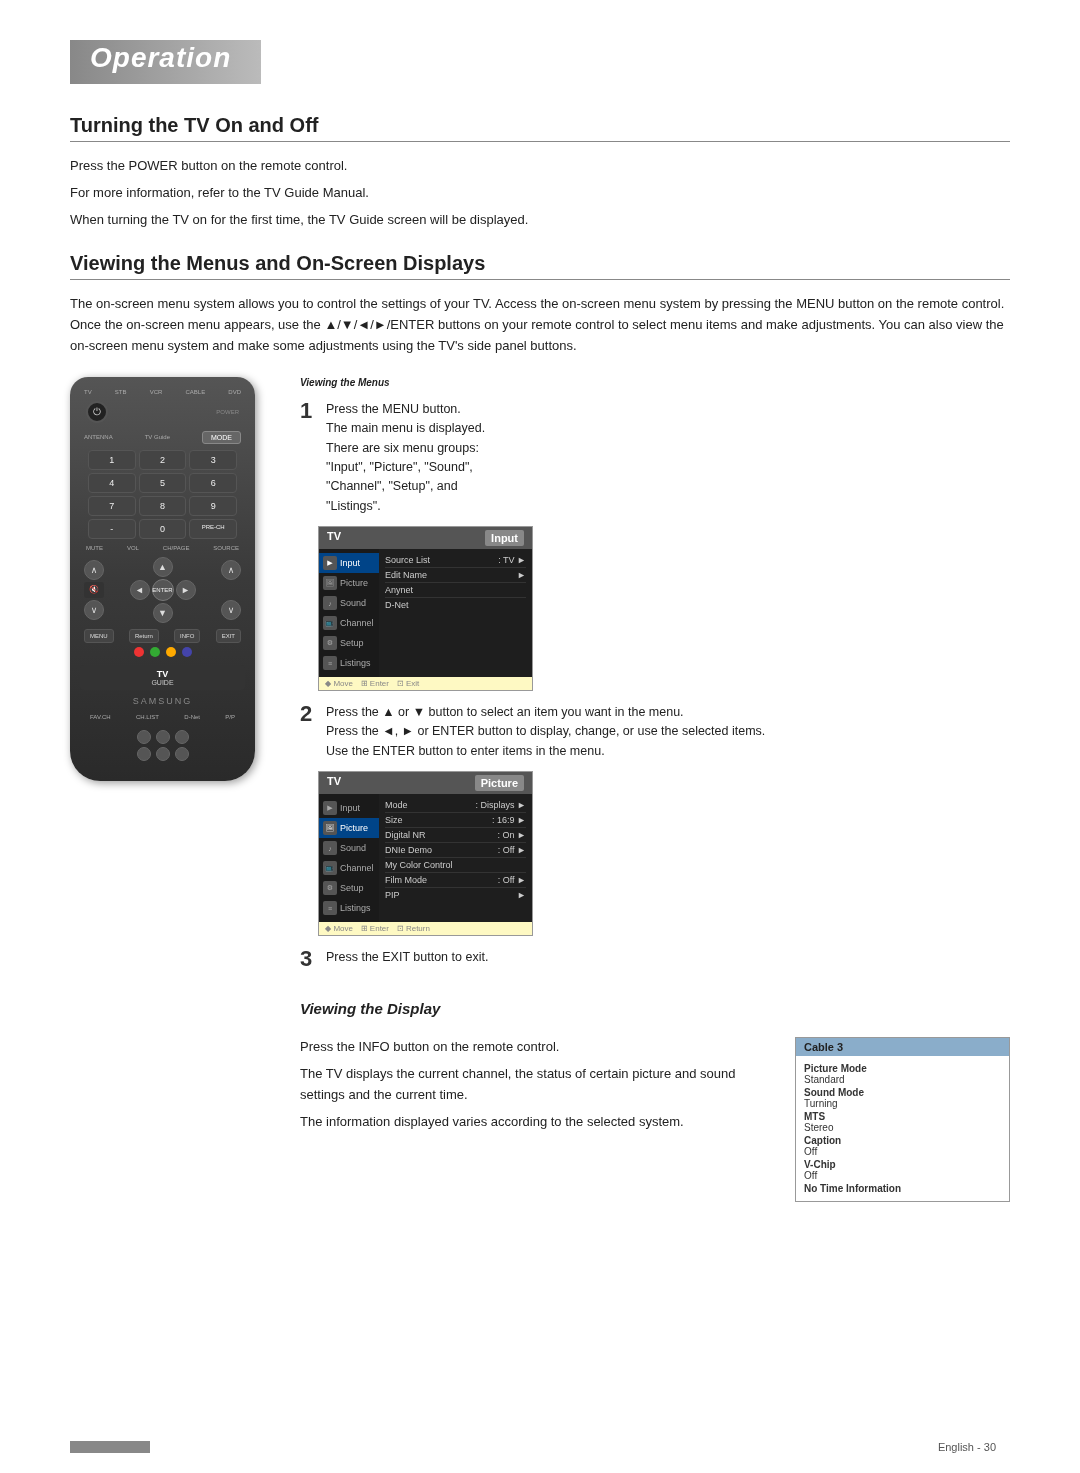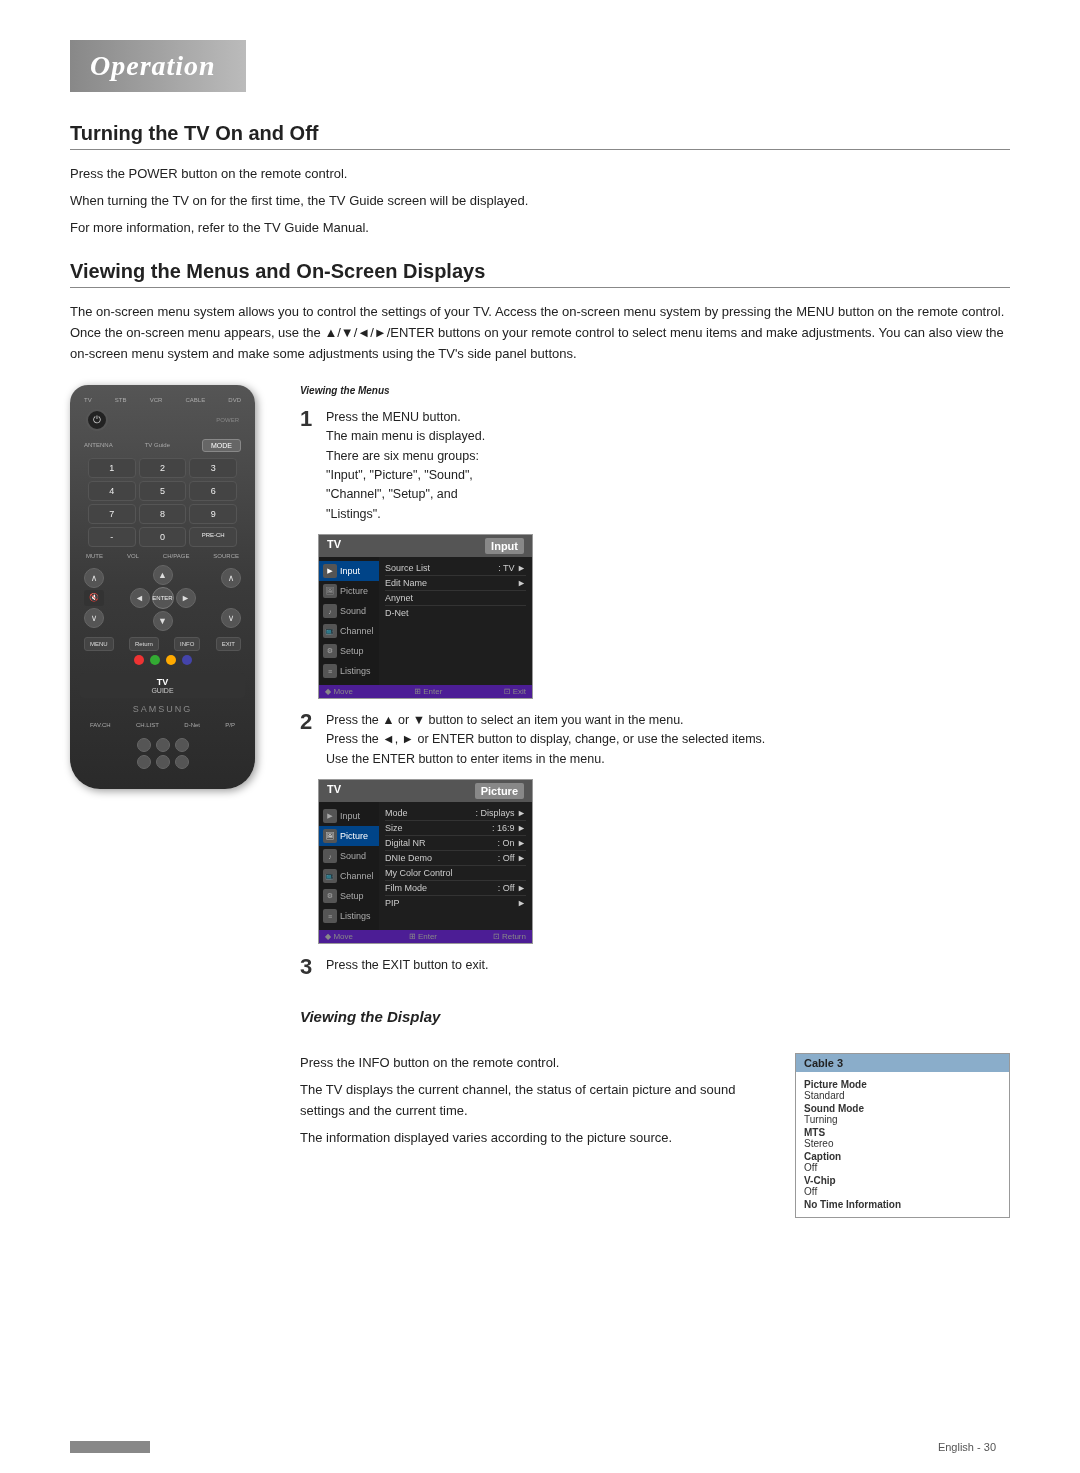--- a/index.html
+++ b/index.html
@@ -15,23 +15,22 @@
 
     
     .page {
       padding: 40px 70px 60px 70px;
     }
 
     
     .operation-header {
       background: linear-gradient(to right, #888, #bbb);
       display: inline-block;
-      padding: 10px 30px 10px 20px;
+      padding: 2px 30px 10px 20px;
       margin-bottom: 30px;
-      font-family: Liberation Serif, serif;
     }
     .operation-header h1 {
       color: #fff;
       font-size: 28px;
       font-weight: bold;
       font-style: italic;
       letter-spacing: 1px;
     }
 
     
@@ -341,27 +340,26 @@
       font-size: 9px;
       color: #ccc;
       border-bottom: 1px solid #333;
     }
 
     .tv-menu-row:last-child {
       border-bottom: none;
     }
 
     .tv-menu-footer {
-      background: #4c1d95;
+      background: #fef9c3;
       padding: 2px 6px;
       font-size: 8px;
       color: #888;
       display: flex;
       gap: 8px;
-      justify-content: space-between;
     }
 
     
     .display-section {
       display: flex;
       gap: 20px;
       margin-top: 10px;
     }
 
     .display-text {
@@ -428,40 +426,40 @@
     }
 
     .section2 {
       margin-top: 22px;
     }
 
     .viewing-display-title {
       font-size: 15px;
       font-weight: bold;
       font-style: italic;
-      margin-bottom: 28px;
+      margin-bottom: 20px;
       margin-top: 20px;
     }
   </style>
 </head>
 <body>
 
 <div class="page">
 
   
   <div class="operation-header">
     <h1>Operation</h1>
   </div>
 
   
   <div class="section1">
     <div class="section-title">Turning the TV On and Off</div>
     <p class="body-text">Press the POWER button on the remote control.</p>
+    <p class="body-text">For more information, refer to the TV Guide Manual.</p>
     <p class="body-text">When turning the TV on for the first time, the TV Guide screen will be displayed.</p>
-    <p class="body-text">For more information, refer to the TV Guide Manual.</p>
   </div>
 
   
   <div class="section2">
     <div class="section-title">Viewing the Menus and On-Screen Displays</div>
     <p class="body-text">The on-screen menu system allows you to control the settings of your TV. Access the on-screen menu system by pressing the MENU button on the remote control. Once the on-screen menu appears, use the ▲/▼/◄/►/ENTER buttons on your remote control to select menu items and make adjustments. You can also view the on-screen menu system and make some adjustments using the TV's side panel buttons.</p>
 
     <div class="main-content">
 
       <div class="remote-wrapper">
@@ -738,21 +736,21 @@
 
           </div>
         </div>
 
         <div class="viewing-display-title">Viewing the Display</div>
 
         <div class="display-section">
           <div class="display-text">
             <p class="body-text">Press the INFO button on the remote control.</p>
             <p class="body-text" style="margin-top:6px;">The TV displays the current channel, the status of certain picture and sound settings and the current time.</p>
-            <p class="body-text" style="margin-top:6px;">The information displayed varies according to the picture source.</p>
+            <p class="body-text" style="margin-top:6px;">The information displayed varies according to the selected system.</p>
           </div>
 
           <div class="display-box">
             <div class="display-box-header">Cable 3</div>
             <div class="display-box-body">
               <div class="display-info-row">
                 <span class="display-info-label">Picture Mode</span>
                 <span>Standard</span>
               </div>
               <div class="display-info-row">

